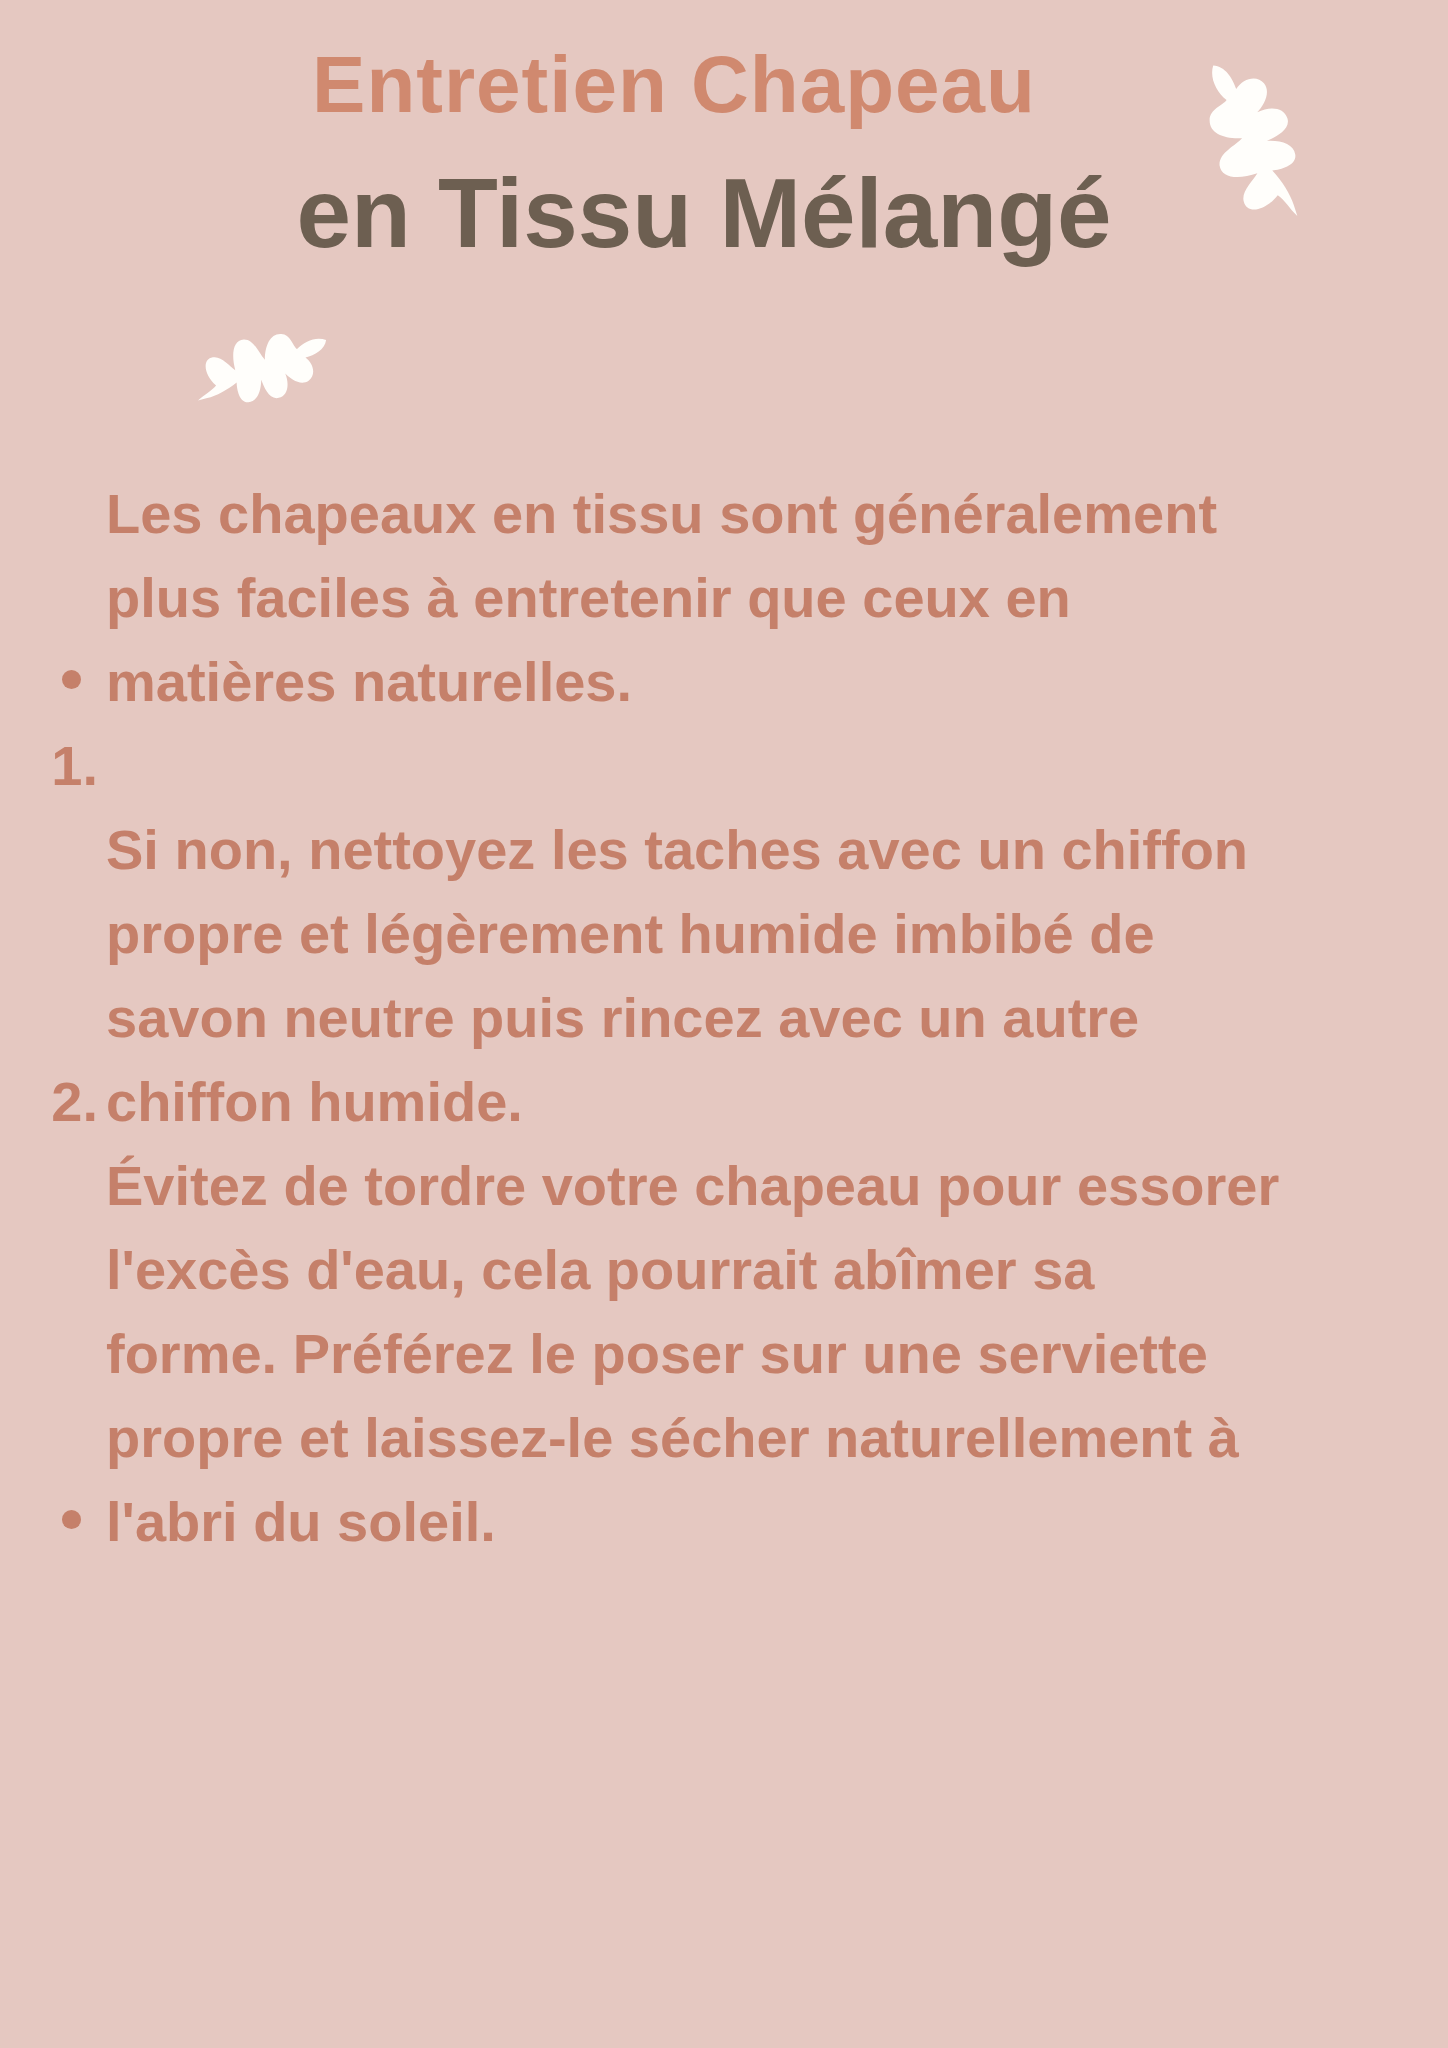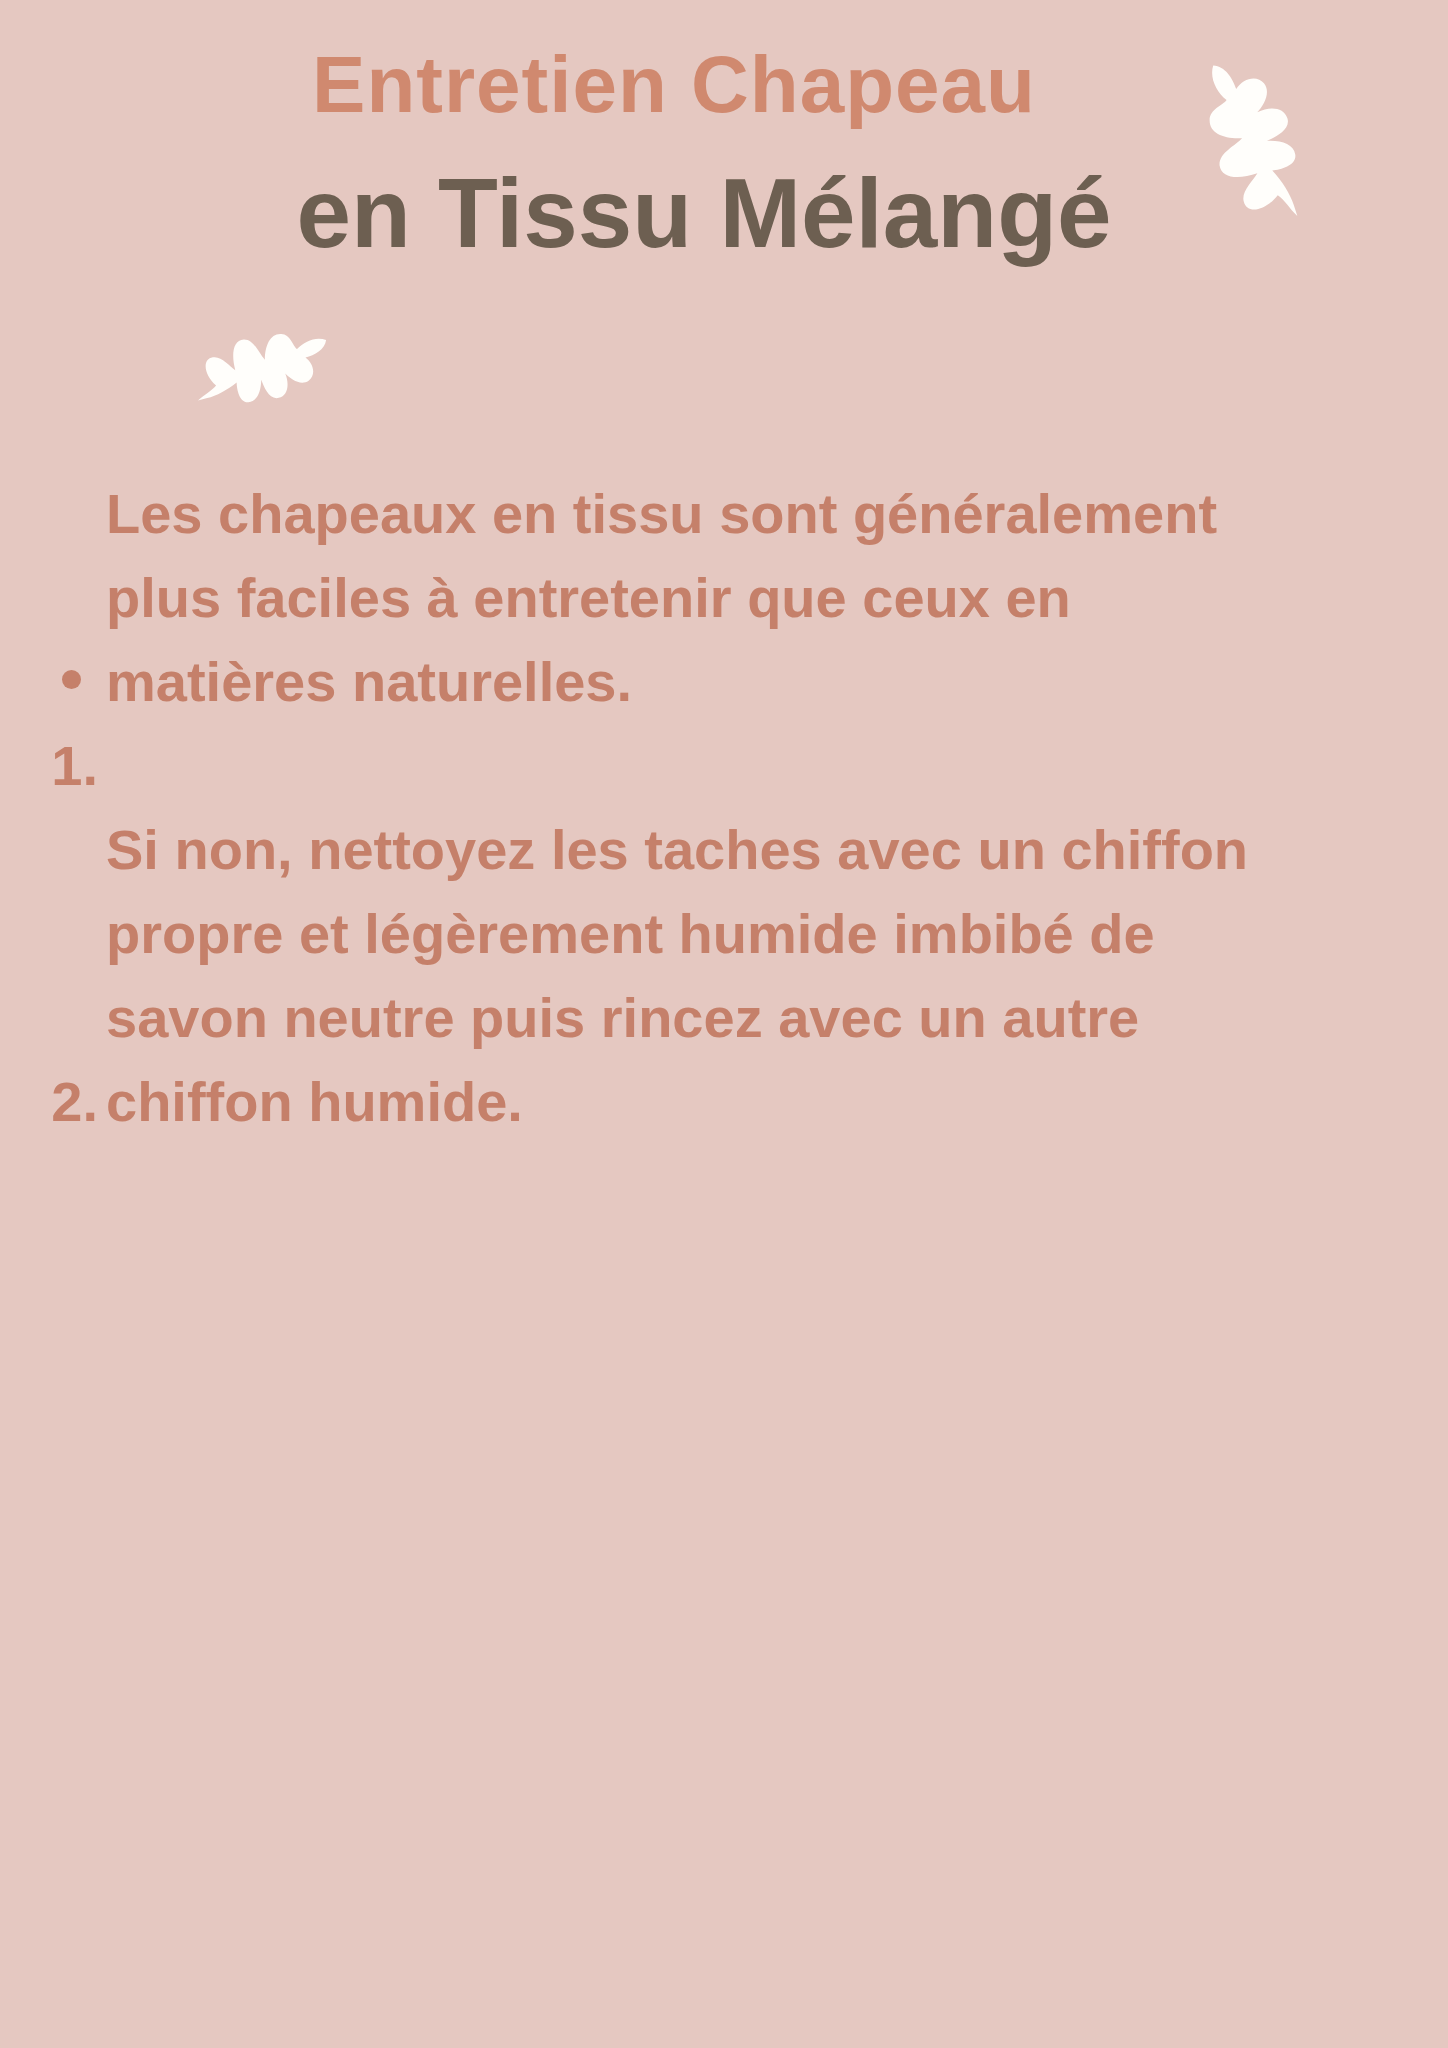--- a/index.html
+++ b/index.html
@@ -170,15 +170,25 @@
     </div>
 
     <div class="item">
       <span class="marker">2.</span>
       <div class="item-text">Si non, nettoyez les taches avec un chiffon
 propre et légèrement humide imbibé de
 savon neutre puis rincez avec un autre
 chiffon humide.</div>
     </div>
 
+    <div class="item">
+      <span class="marker bullet">
+          <span class="dot"></span>
+        </span>
+      <div class="item-text">Évitez de tordre votre chapeau pour essorer
+l'excès d'eau, cela pourrait abîmer sa
+forme. Préférez le poser sur une serviette
+propre et laissez-le sécher naturellement à
+l'abri du soleil.</div>
+    </div>
 
   </div>
 </div>
 
 </body></html>

